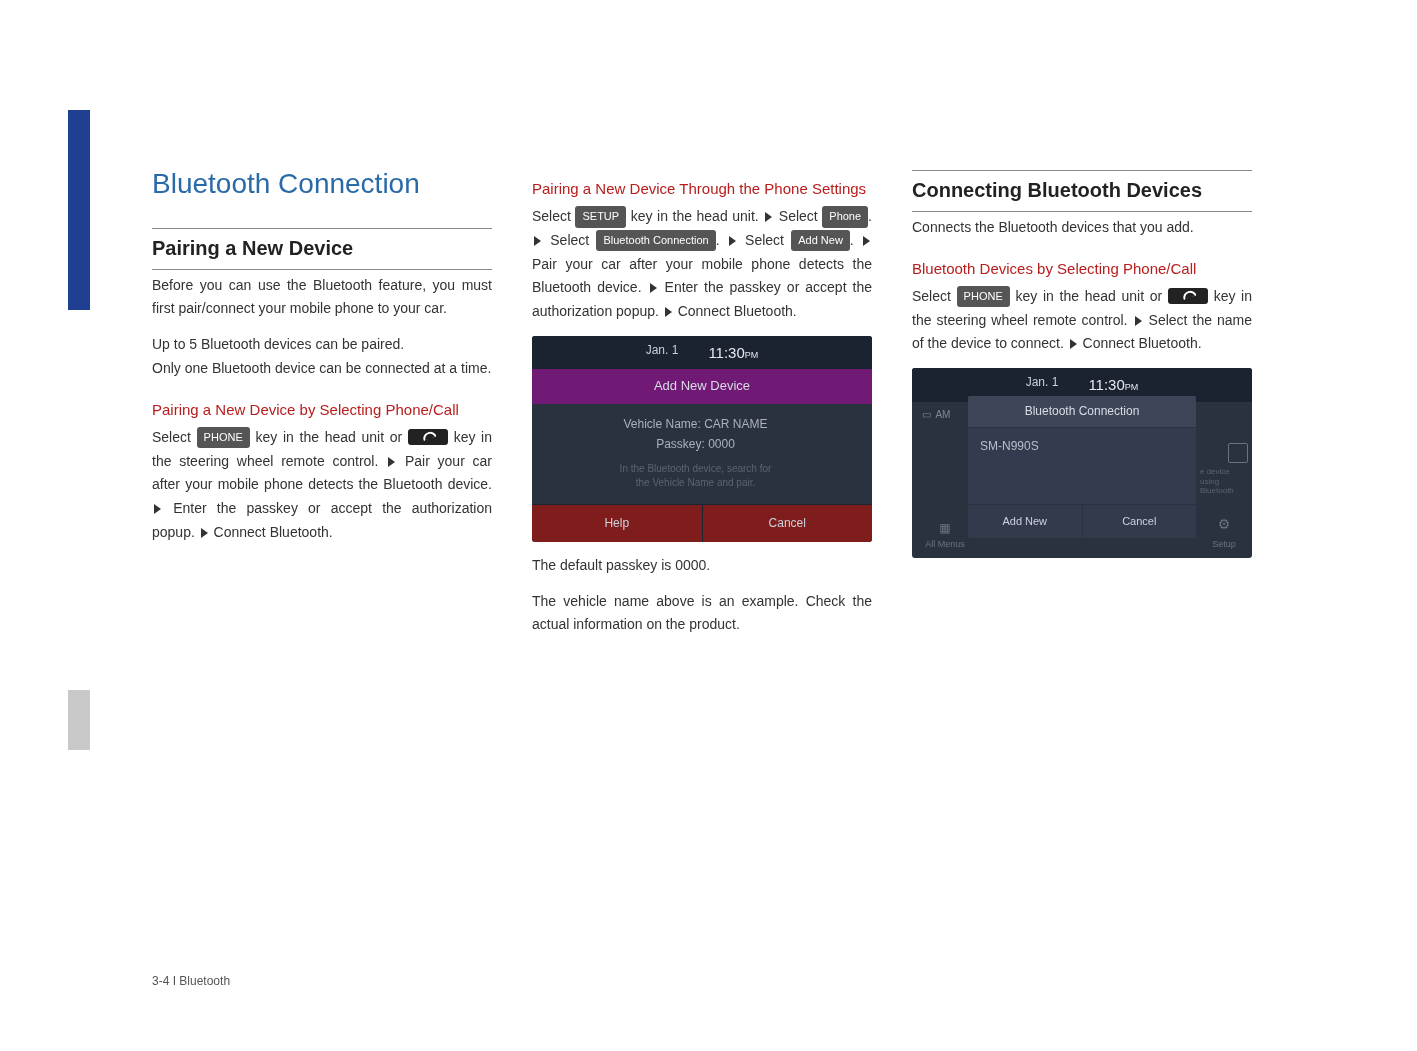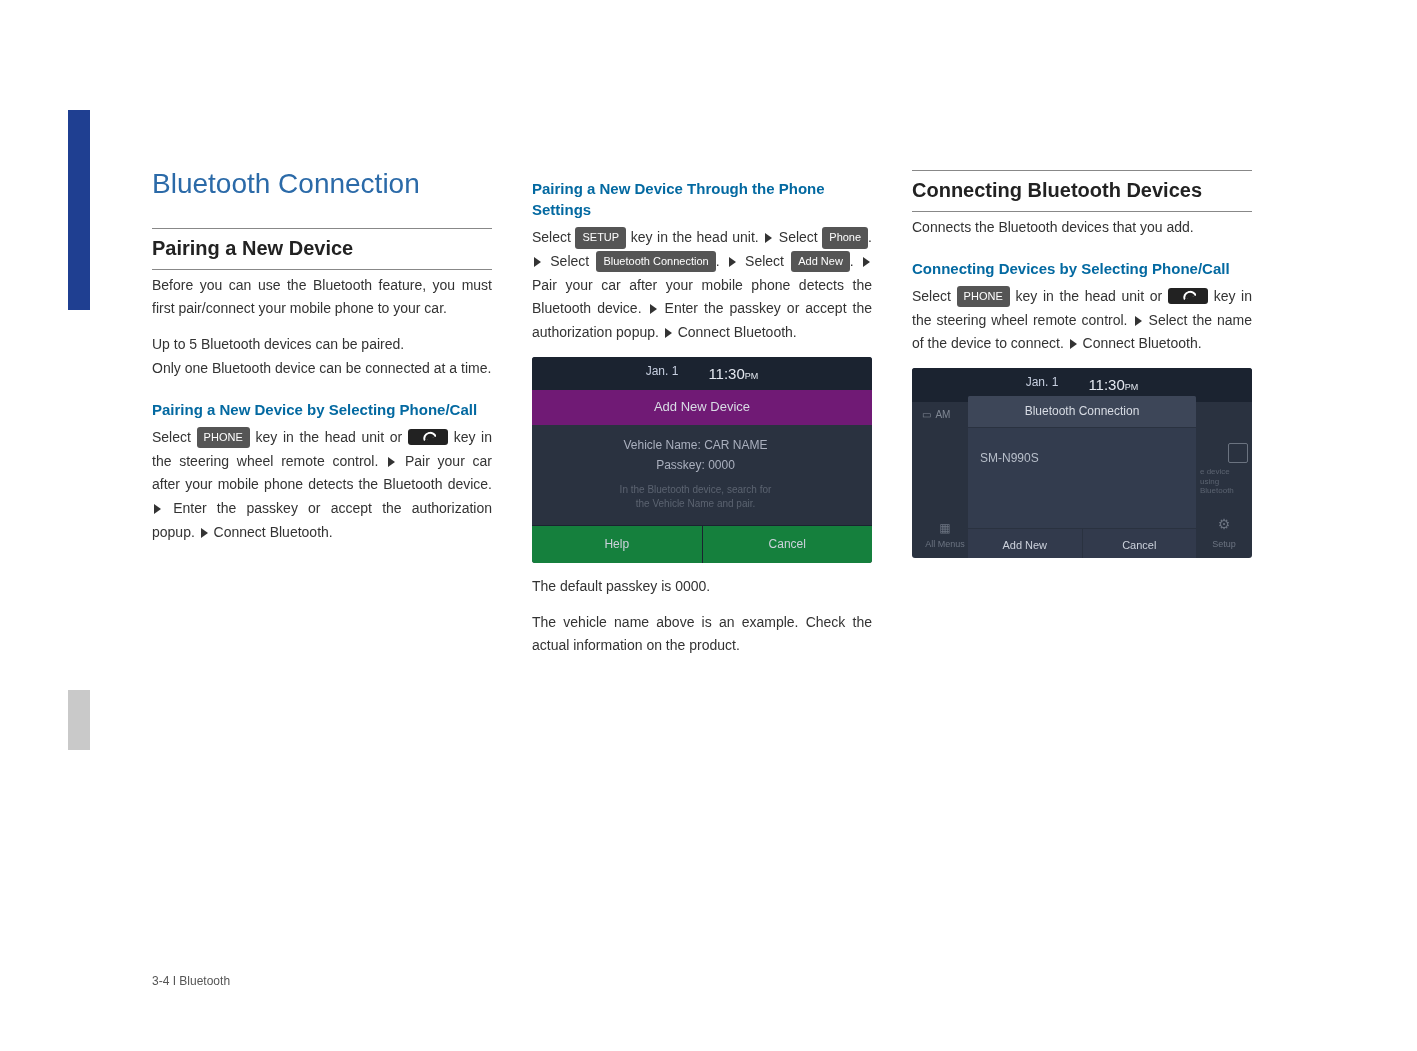--- a/index.html
+++ b/index.html
@@ -60,22 +60,22 @@
   .section-heading {
     font-weight: bold;
     font-size: 20px;
     color: #222;
     margin: 10px 0 4px 0;
     border-top: 1px solid #888;
     border-bottom: 1px solid #888;
     padding: 2px 0 4px 0;
   }
   .sub-heading {
-    color: #0369a1;
-    font-weight: bold;
+    color: #b91c1c;
+    font-weight: normal;
     font-size: 15px;
     margin: 18px 0 6px 0;
     line-height: 1.4;
   }
   p {
     margin: 0 0 12px 0;
     text-align: justify;
   }
   .btn-label {
     display: inline-block;
@@ -159,21 +159,21 @@
   .screenshot .dialog-buttons {
     display: flex;
     border-top: 1px solid #1b2330;
   }
   .screenshot .dialog-buttons div {
     flex: 1;
     text-align: center;
     padding: 8px;
     color: #ccd1db;
     font-size: 12px;
-    background: #15803d;
+    background: #7f1d1d;
   }
   .screenshot .dialog-buttons div + div {
     border-left: 1px solid #1b2330;
   }
   .screenshot2 {
     width: 100%;
     background: #2a3240;
     border-radius: 3px;
     color: #ccc;
     font-size: 12px;
@@ -240,21 +240,21 @@
     overflow: hidden;
   }
   .screenshot2 .dialog .d-title {
     background: #3d4658;
     text-align: center;
     padding: 5px;
     font-size: 12px;
     color: #d8dce4;
   }
   .screenshot2 .dialog .d-item {
-    padding: 20px 12px;
+    padding: 8px 12px;
     color: #b8bfca;
     font-size: 12px;
     border-top: 1px solid #2a3240;
   }
   .screenshot2 .dialog .d-buttons {
     display: flex;
     border-top: 1px solid #2a3240;
     margin-top: 40px;
   }
   .screenshot2 .dialog .d-buttons div {
@@ -382,21 +382,21 @@
       </div>
 
       <p>The default passkey is 0000.</p>
       <p>The vehicle name above is an example. Check the actual information on the product.</p>
     </div>
 
     <div class="col" style="padding-top:70px;">
       <div class="section-heading">Connecting Bluetooth Devices</div>
       <p>Connects the Bluetooth devices that you add.</p>
 
-      <div class="sub-heading">Connecting Devices by Selecting Phone/Call</div>
+      <div class="sub-heading">Bluetooth Devices by Selecting Phone/Call</div>
 
       <p>
         <span>Select </span>
         <span class="btn-label">PHONE</span>
         <span> key in the head unit or </span>
         <span class="phone-icon-btn"></span>
         <span> key in the steering wheel remote control. </span>
         <span class="arrow"></span>
         <span> Select the name of the device to connect. </span>
         <span class="arrow"></span>

